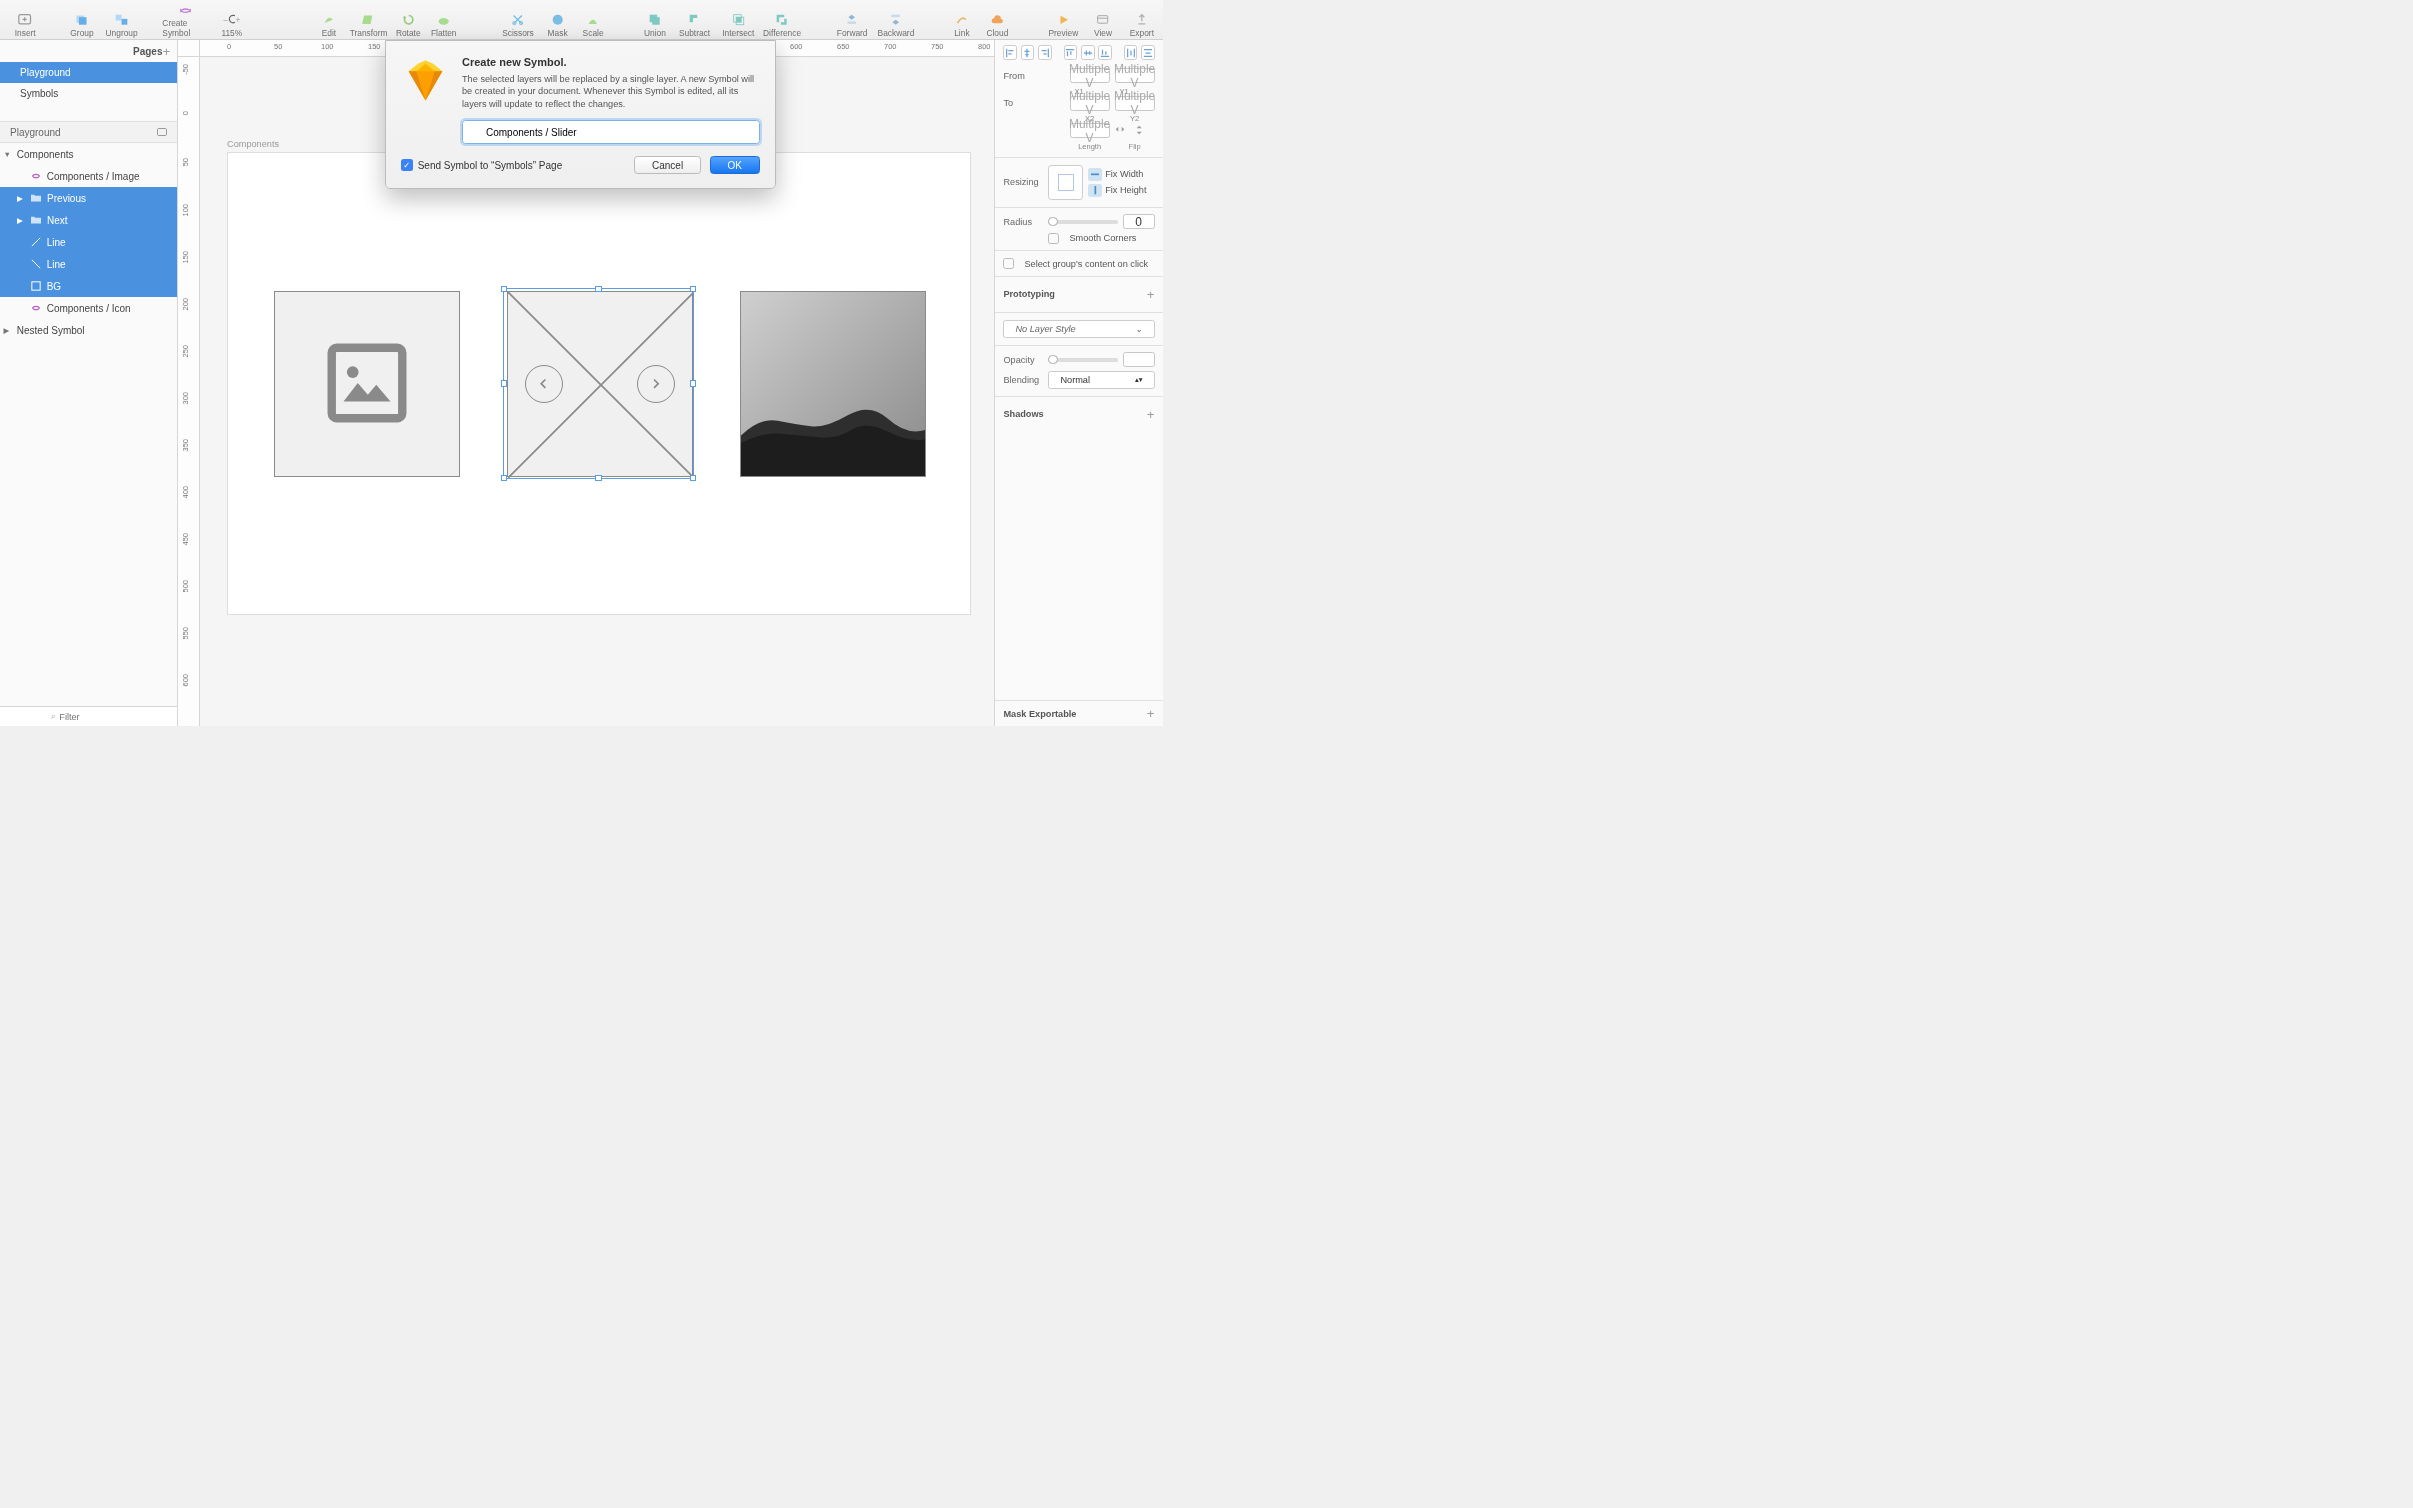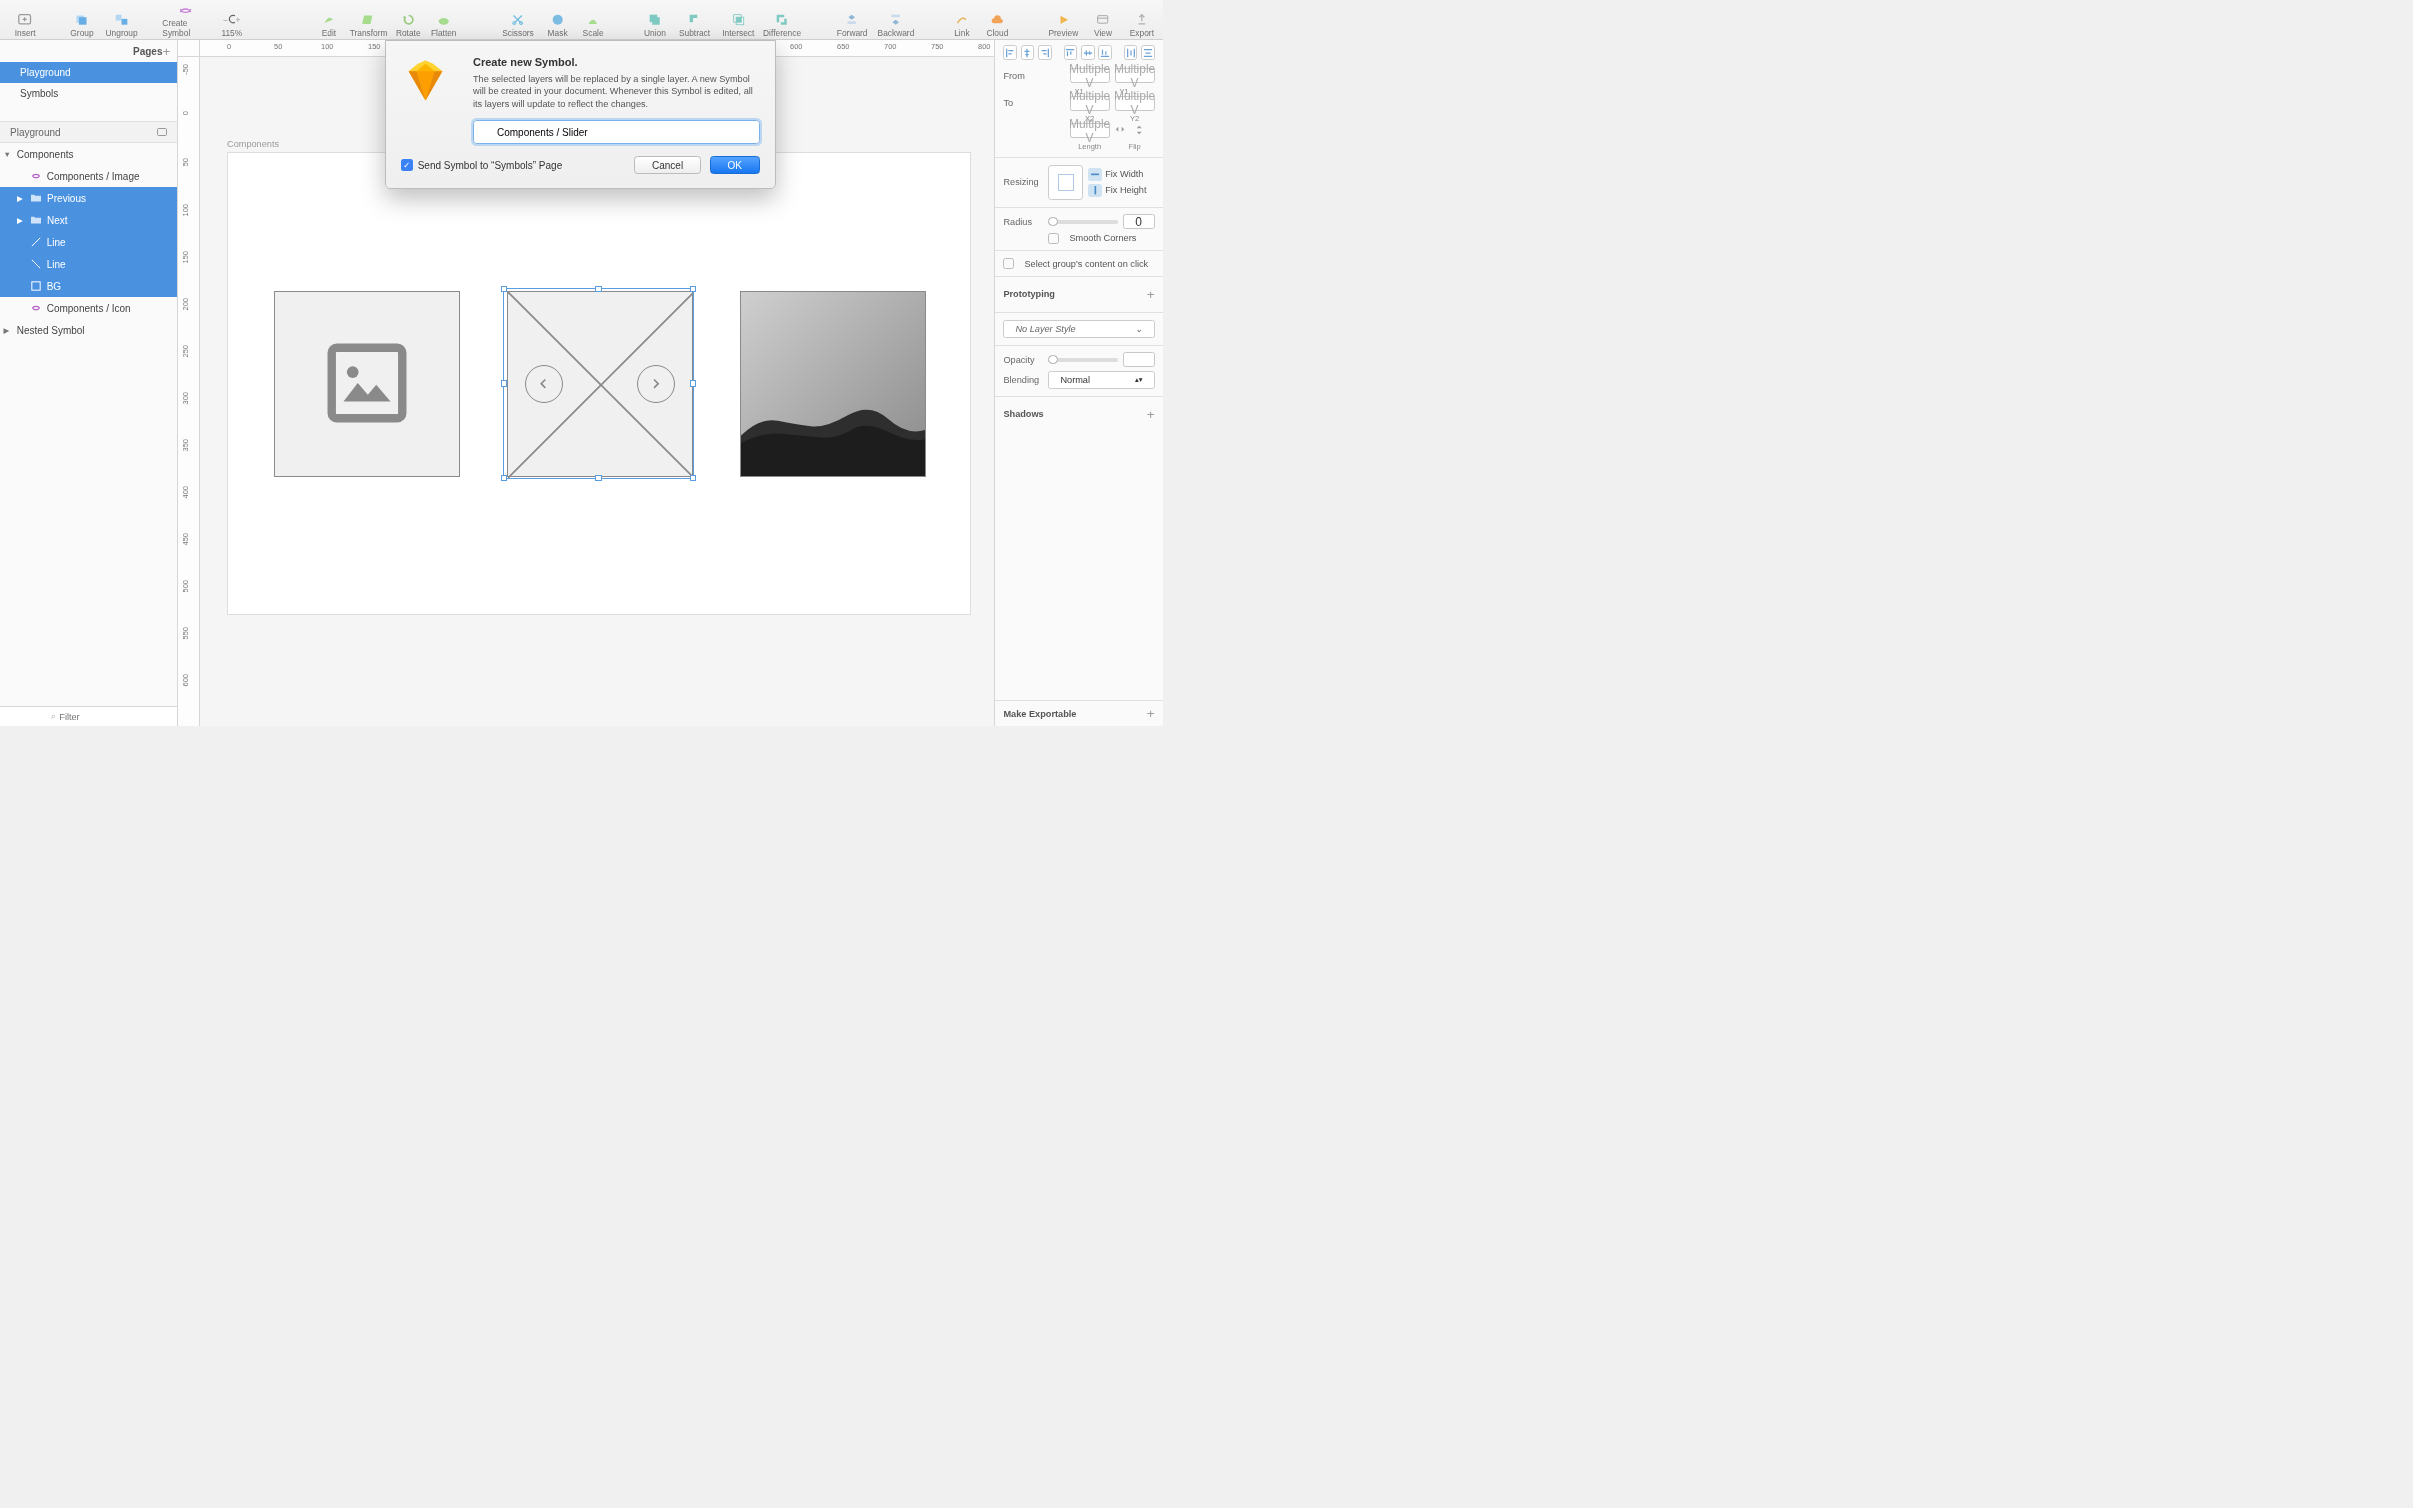--- a/index.html
+++ b/index.html
@@ -76,21 +76,21 @@
 .resize-box::before { content: ""; position: absolute; inset: 8.4px; border: 0.8px solid #b0c9e6; }
 .fix-btn { width: 13.4px; height: 13.4px; background: #cfe3f2; border-radius: 2.5px; display: inline-flex; align-items: center; justify-content: center; margin-right: 3.4px; }
 .fix-row { display: flex; align-items: center; margin: 2.5px 0; }
 .chk { width: 11px; height: 11px; border: 0.8px solid #bbb; border-radius: 2.5px; margin-right: 5px; display: inline-block; vertical-align: middle; }
 .select { height: 18.4px; border: 0.8px solid #ccc; border-radius: 2.5px; background: #fff; display: flex; align-items: center; justify-content: space-between; padding: 0 11px; width: 100%; font-style: italic; color: #666; }
 .slider { height: 3.4px; background: #ddd; border-radius: 1.7px; position: relative; flex: 1; }
 .slider .knob { position: absolute; left: 0; top: -3.4px; width: 9.2px; height: 9.2px; background: #fff; border: 0.8px solid #aaa; border-radius: 50%; }
 
 
 .dialog { position: absolute; left: 385px; top: 40px; width: 391px; background: linear-gradient(#f6f6f6,#efefef); border: 0.8px solid #bcbcbc; border-radius: 0 0 5px 5px; box-shadow: 0 10px 25px rgba(0,0,0,.25); padding: 15px 15px 13.4px; }
-.dialog-body { display: flex; gap: 23px; }
+.dialog-body { display: flex; gap: 12px; }
 .dlg-icon { width: 49px; height: 49px; flex-shrink: 0; }
 .dlg-content { flex: 1; }
 .dlg-title { font-size: 11px; font-weight: 700; color: #333; margin-bottom: 5px; }
 .dlg-msg { font-size: 9.2px; color: #555; line-height: 1.35; margin-bottom: 10px; }
 .dlg-input { width: 100%; height: 24px; border: 1.7px solid #7cb0e8; border-radius: 3.4px; outline: 2.5px solid #bcd7f2; padding: 0 23px; font-size: 10px; }
 .dlg-foot { display: flex; align-items: center; margin-top: 11.7px; }
 .dlg-chk { display: flex; align-items: center; gap: 5px; font-size: 10px; color: #333; }
 .dlg-chk .box { width: 11.7px; height: 11.7px; border-radius: 2.5px; background: #3b82f6; display: flex; align-items: center; justify-content: center; color: #fff; font-size: 8.4px; }
 .dlg-btns { margin-left: auto; display: flex; gap: 8.4px; }
 .btn { height: 18.4px; padding: 0 17px; border-radius: 3.4px; font-size: 10px; display: flex; align-items: center; border: 0.8px solid #bbb; background: linear-gradient(#fff,#eee); }
@@ -631,21 +631,21 @@
         <span>Normal</span>
         <span style="font-size:7.5px">▴▾</span>
       </div>
   </div>
   <div class="divider"></div>
   <div class="sect-title">
       <span>Shadows</span>
       <span class="plus">+</span>
     </div>
   <div style="position:absolute;bottom:0;left:0;right:0;padding:5px 8.4px;border-top:0.8px solid #e0e0e0" class="sect-title">
-    <span>Make Exportable</span>
+    <span>Mask Exportable</span>
       <span class="plus">+</span>
   </div>
 </div>
 
 <div class="dialog">
   <div class="dialog-body">
     <div class="dlg-icon">
       <svg viewBox="0 0 64 64">
           <path d="M32 6L10 20 32 58 54 20z" fill="#fdb300"></path>
           <path d="M10 20L22 10 32 6 42 10 54 20 44 20 32 10 20 20z" fill="#fdd231"></path>

